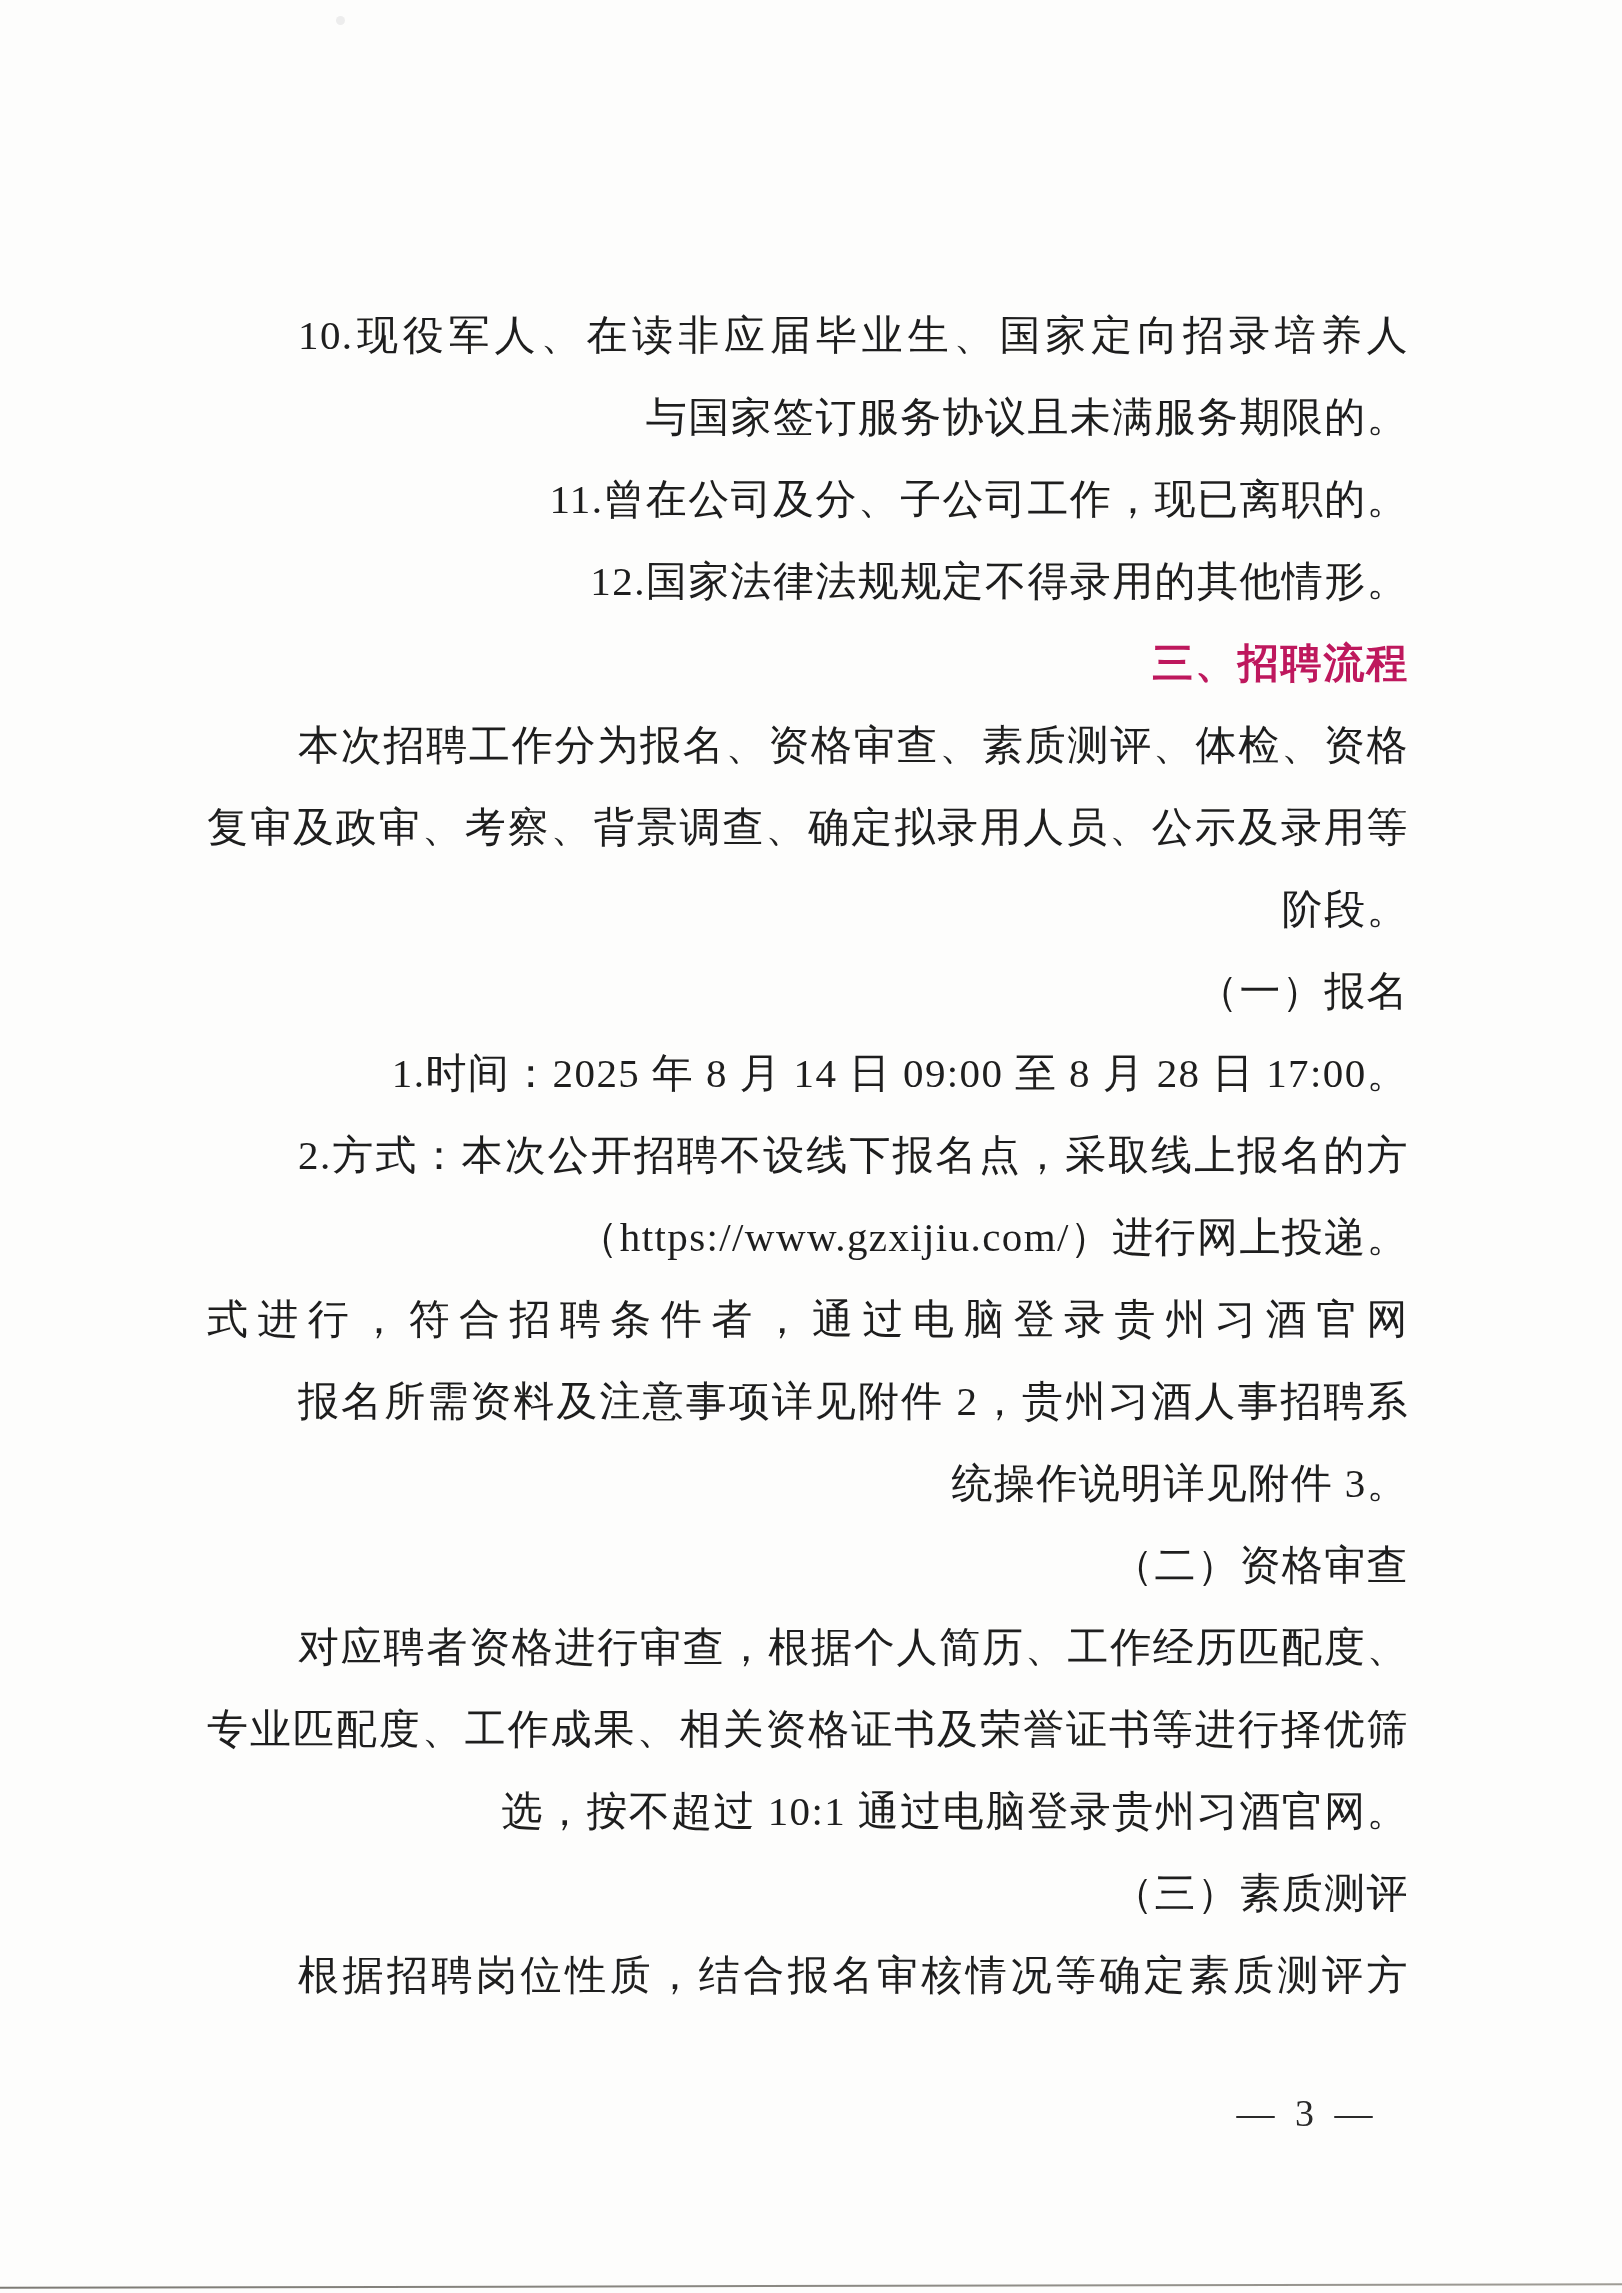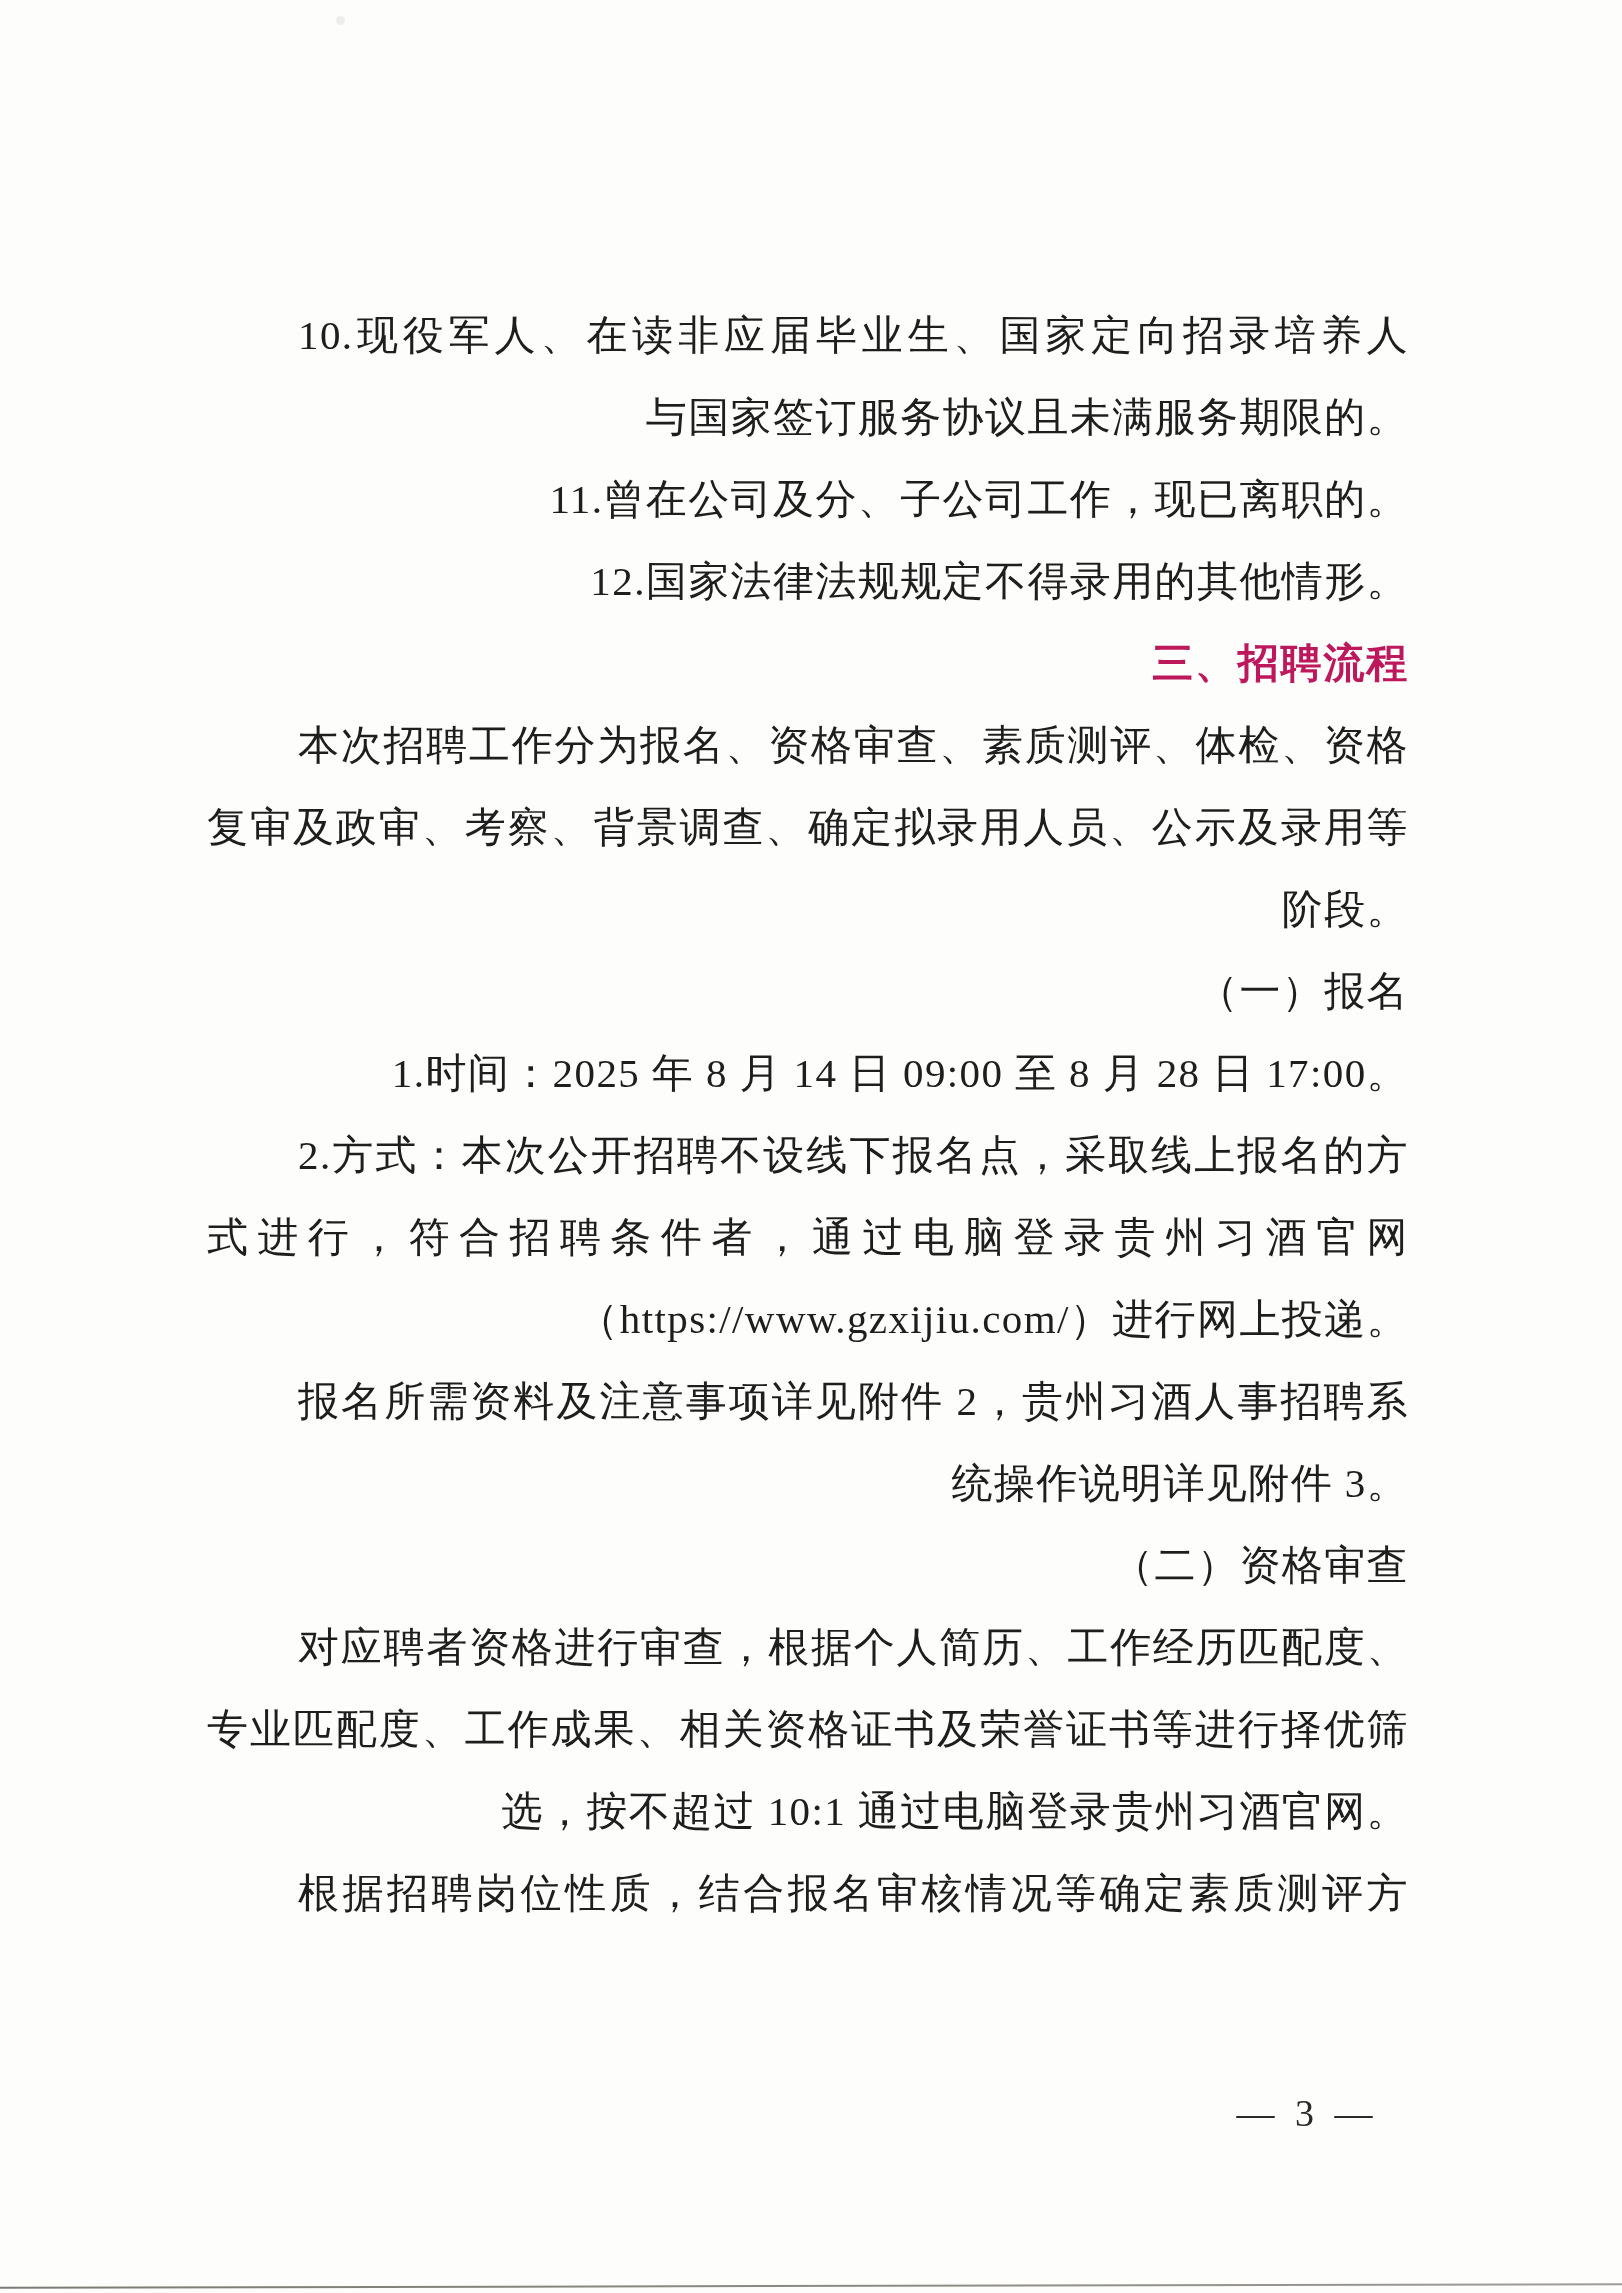--- a/index.html
+++ b/index.html
@@ -89,28 +89,29 @@
     <div class="line">与国家签订服务协议且未满服务期限的。</div>
     <div class="line indent">11.曾在公司及分、子公司工作，现已离职的。</div>
     <div class="line indent">12.国家法律法规规定不得录用的其他情形。</div>
     <div class="line indent heading">三、招聘流程</div>
     <div class="line indent fill">本次招聘工作分为报名、资格审查、素质测评、体检、资格</div>
     <div class="line fill">复审及政审、考察、背景调查、确定拟录用人员、公示及录用等</div>
     <div class="line">阶段。</div>
     <div class="line indent">（一）报名</div>
     <div class="line indent">1.时间：2025 年 8 月 14 日 09:00 至 8 月 28 日 17:00。</div>
     <div class="line indent fill">2.方式：本次公开招聘不设线下报名点，采取线上报名的方</div>
+    <div class="line">（https://www.gzxijiu.com/）进行网上投递。</div>
     <div class="line fill">式进行，符合招聘条件者，通过电脑登录贵州习酒官网</div>
-    <div class="line">（https://www.gzxijiu.com/）进行网上投递。</div>
     <div class="line indent fill">报名所需资料及注意事项详见附件 2，贵州习酒人事招聘系</div>
     <div class="line">统操作说明详见附件 3。</div>
     <div class="line indent">（二）资格审查</div>
     <div class="line indent fill">对应聘者资格进行审查，根据个人简历、工作经历匹配度、</div>
     <div class="line fill">专业匹配度、工作成果、相关资格证书及荣誉证书等进行择优筛</div>
     <div class="line">选，按不超过 10:1 通过电脑登录贵州习酒官网。</div>
+    <div class="line indent">（三）素质测评</div>
     <div class="line indent fill">根据招聘岗位性质，结合报名审核情况等确定素质测评方</div>
   </div>
 
   <div class="page-number">— 3 —</div>
 
   <div class="scan-edge-line"></div>
 
 </div>
 
 

